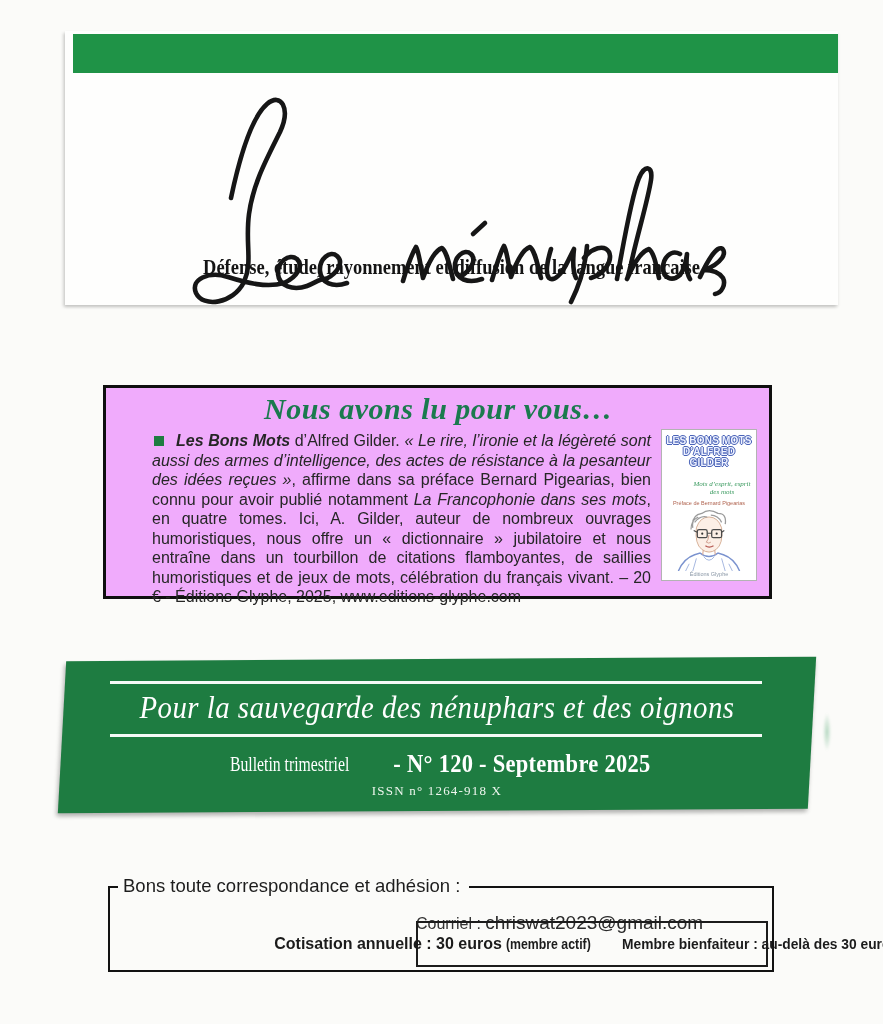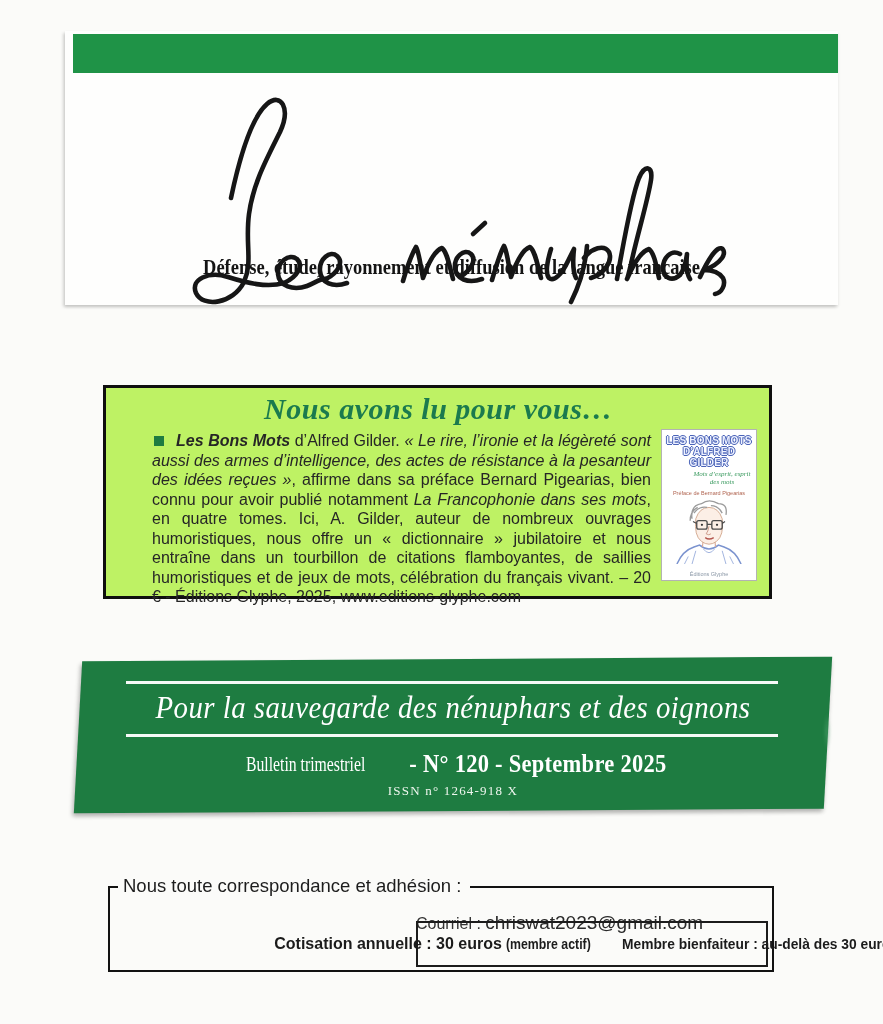--- a/index.html
+++ b/index.html
@@ -31,55 +31,55 @@
   .logo-svg path{fill:none;stroke:#161616;stroke-width:4.6;stroke-linecap:round;stroke-linejoin:round;}
   .tagline{
     position:absolute;left:0;right:0;top:224px;text-align:center;
     font-family:"Liberation Serif", serif;font-weight:bold;font-size:21px;color:#141414;
     transform:scaleX(.88);
   }
 
   
   .review-box{
     position:absolute;left:103px;top:385px;width:669px;height:214px;
-    border:3px solid #0f0f0f;background:#bef264;
+    border:3px solid #0f0f0f;background:#f0abfc;
     padding:3px 12px 8px 14px;
   }
   .review-title{
     text-align:center;
     font-family:"Liberation Serif", serif;font-style:italic;font-weight:600;
     font-size:30px;color:var(--title-green);
     letter-spacing:.5px;line-height:36px;
   }
   .book-cover{
     float:right;width:96px;height:152px;margin:2px 0 0 10px;
     background:#fff;border:1px solid #b3b3b3;
     display:flex;flex-direction:column;align-items:center;
     padding:5px 2px 3px;text-align:center;
   }
   .cover-title{
     font-weight:800;font-size:10px;line-height:11px;letter-spacing:.2px;
     color:#eef2ff;
     text-shadow:-1px 0 #4a63b8,1px 0 #4a63b8,0 -1px #4a63b8,0 1px #4a63b8;
   }
-  .cover-subtitle{font-family:"Liberation Serif", serif;font-style:italic;font-size:7px;color:#3a9a5f;margin-top:2px;padding-left:26px;}
+  .cover-subtitle{font-family:"Liberation Serif", serif;font-style:italic;font-size:7px;color:#3a9a5f;margin-top:12px;padding-left:26px;}
   .cover-preface{font-size:5.5px;color:#b06450;margin-top:4px;}
   .cover-art{width:84px;height:66px;margin-top:2px;}
   .cover-publisher{font-size:5.5px;color:#8a97a6;margin-top:auto;}
   .review-text{
     font-size:16px;line-height:19.5px;text-align:justify;color:#262626;
     margin-top:4px;
     margin-left:32px;
   }
   .bullet{display:inline-block;width:10px;height:10px;background:var(--banner-green);margin:0 12px 0 2px;}
   .bi{font-weight:bold;font-style:italic;}
   .it{font-style:italic;}
 
   
-  .banner{position:absolute;left:78px;top:659px;width:750px;height:152px;color:#fff;}
+  .banner{position:absolute;left:62px;top:659px;width:750px;height:152px;color:#fff;}
   .banner-bg{
     position:absolute;inset:0;background:var(--banner-green);
     transform:rotate(-.35deg) skewX(-3.5deg);
     box-shadow:-2px 3px 4px rgba(0,0,0,.18), 0 3px 4px rgba(0,0,0,.14);
   }
   .banner-rule{position:absolute;left:48px;right:50px;height:3px;background:rgba(255,255,255,.96);}
   .rule-top{top:22px;}
   .rule-bottom{top:75px;}
   .banner-slogan{
     position:absolute;left:0;right:0;top:27px;text-align:center;
@@ -202,21 +202,21 @@
     <div class="banner-rule rule-bottom"></div>
     <div class="banner-issue">
       <span class="bulletin-label">Bulletin trimestriel</span>
       <span class="issue-number">- N° 120 - Septembre 2025</span>
     </div>
     <div class="banner-issn">ISSN n° 1264-918 X</div>
   </section>
   <div class="scan-artifact"></div>
 
   <section class="contact-box">
-    <div class="contact-title">Nous toute correspondance et adhésion :</div>
+    <div class="contact-title">Bons toute correspondance et adhésion :</div>
     <div class="email-row">
       <span class="email-label">Courriel :</span>
       <span class="email-value">chriswat2023@gmail.com</span>
     </div>
     <div class="dues-box">
       <div>
         <span class="dues-main">Cotisation annuelle : 30 euros</span>
         <span class="dues-suffix">(membre actif)</span>
       </div>
       <div>

